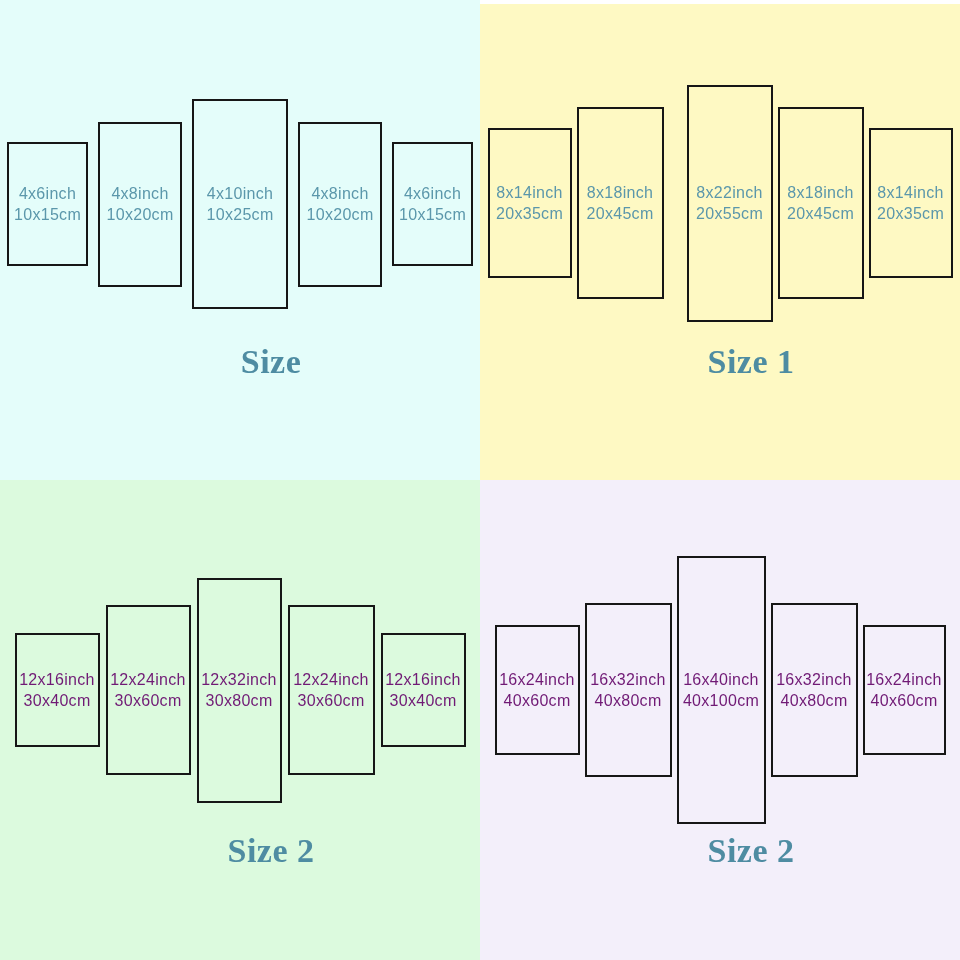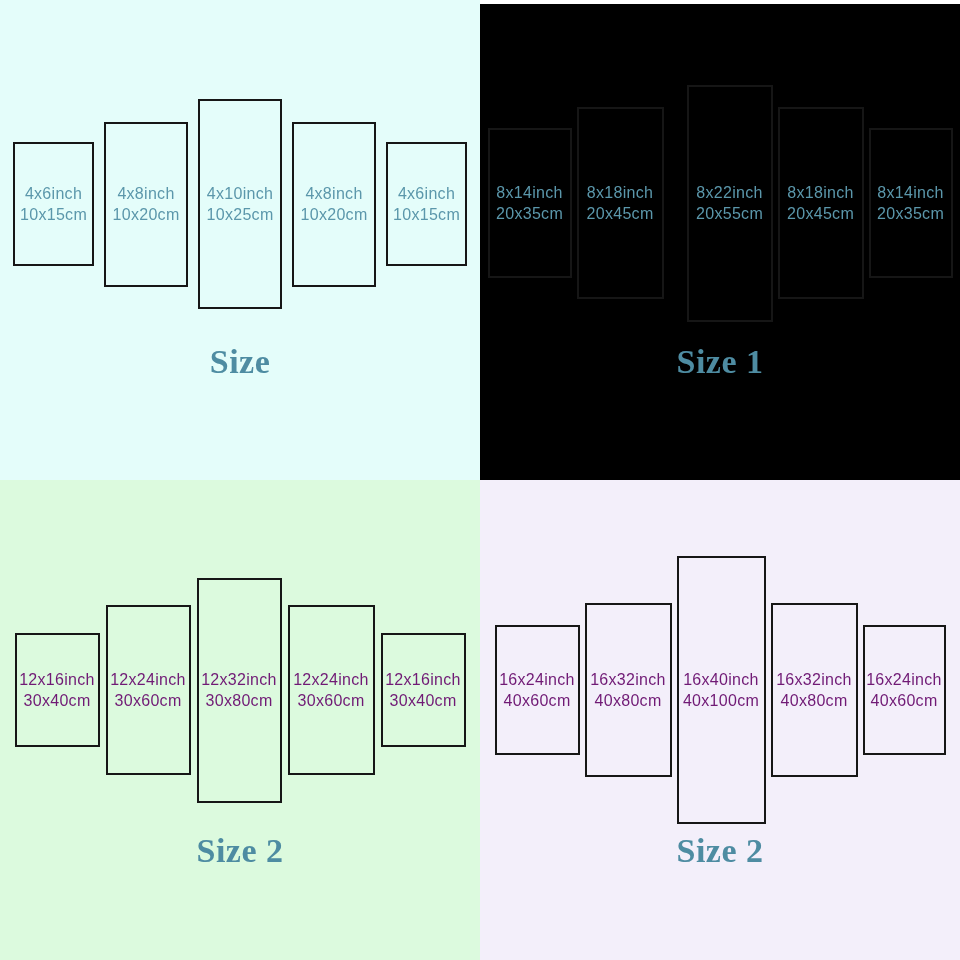--- a/index.html
+++ b/index.html
@@ -13,21 +13,21 @@
     display: grid;
     grid-template-columns: 480px 480px;
     grid-template-rows: 480px 480px;
   }
   .quadrant {
     position: relative;
     width: 480px; height: 480px;
     overflow: hidden;
   }
   .q0 { background: #e4fdfa; }
-  .q1 { background: #000000; }
+  .q1 { background: #fef9c3; }
   .q2 { background: #dcfade; }
   .q3 { background: #f3effa; }
   
   .q1::before {
     content: "";
     position: absolute; top: 0; left: 0; right: 0; height: 4px;
     background: #ffffff;
   }
   .panels {
     position: absolute;
@@ -55,21 +55,21 @@
     font-size: 16px;
     line-height: 1.32;
     letter-spacing: 0.3px;
     white-space: nowrap;
     text-align: center;
   }
   .q2 .panel-line, .q3 .panel-line { color: #701a75; }
   
   .q0 .panel:nth-child(1) { width: 81px; height: 124px; }
   .q0 .panel:nth-child(2) { width: 84px; height: 165px; }
-  .q0 .panel:nth-child(3) { width: 84px; height: 210px; }
+  .q0 .panel:nth-child(3) { width: 96px; height: 210px; }
   .q0 .panel:nth-child(4) { width: 84px; height: 165px; }
   .q0 .panel:nth-child(5) { width: 81px; height: 124px; }
 
   .q1 .panel:nth-child(1) { width: 84px; height: 150px; }
   .q1 .panel:nth-child(2) { width: 87px; height: 192px; }
   .q1 .panel:nth-child(3) { width: 86px; height: 237px; margin-left: 18px; }
   .q1 .panel:nth-child(4) { width: 86px; height: 192px; }
   .q1 .panel:nth-child(5) { width: 84px; height: 150px; }
 
   .q2 .panel:nth-child(1) { width: 85px; height: 114px; }
@@ -87,20 +87,21 @@
   .section-title {
     position: absolute;
     left: 0; width: 100%;
     margin: 0;
     text-align: center;
     font-family: "Liberation Serif", serif;
     font-weight: bold;
     font-size: 34px;
     color: #4e8ca2;
     letter-spacing: 0.5px;
+    padding-left: 31px;
   }
   .q0 .section-title, .q1 .section-title { top: 343px; }
   .q2 .section-title, .q3 .section-title { top: 352px; }
 </style>
 </head>
 <body>
 
 <div class="grid">
 
   <section class="quadrant q0">

